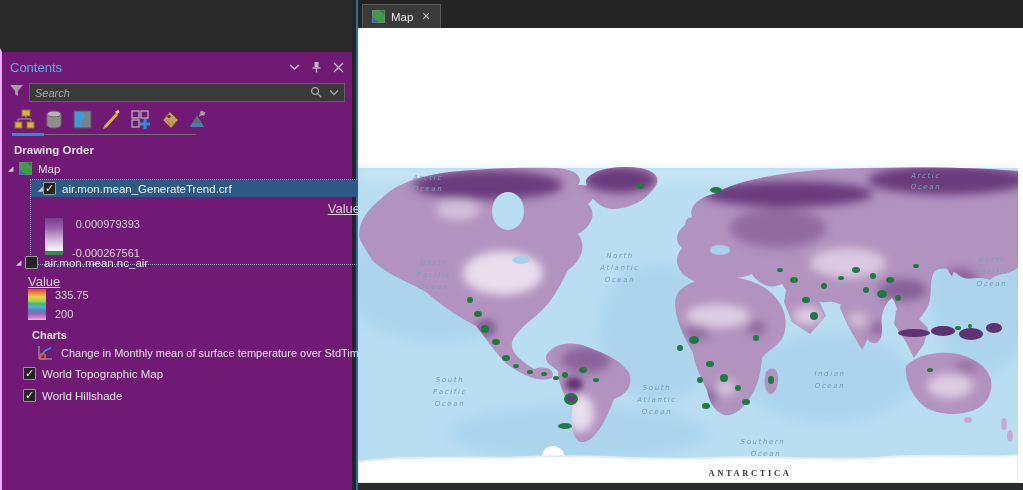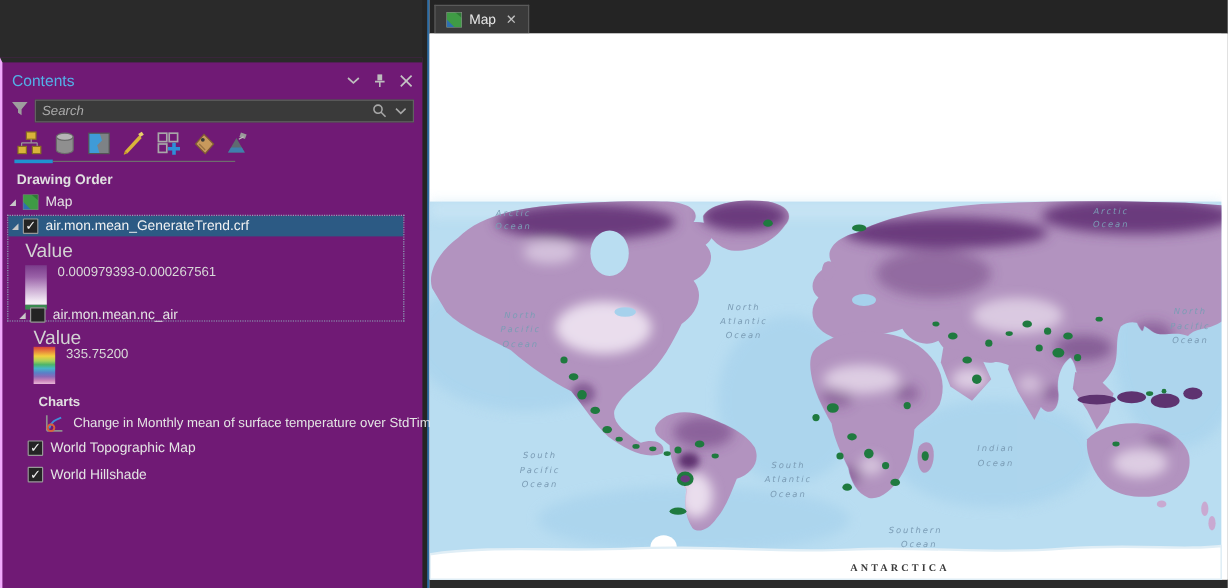--- a/index.html
+++ b/index.html
@@ -39,27 +39,27 @@
   .row { display:flex; align-items:center; color:#e4e4e4; font-size:11.5px; white-space:nowrap; }
   .tri { font-size:7px; color:#c8c8c8; width:9px; flex:none; }
   .cbx { width:13px; height:13px; background:#242424; border:1px solid #979797;
          border-radius:1px; flex:none; position:relative; margin-right:6px; }
   .cbx.checked::after { content:"✓"; position:absolute; left:1px; top:-1px;
                         color:#f0f0f0; font-size:11px; }
   .lyr-icon { margin:0 6px 0 2px; flex:none; display:flex; }
 
   .map-row { position:absolute; top:110px; left:6px; }
 
-  .sel-block { position:absolute; top:127px; left:4px; width:331px;
-               border:1px dotted #8fa6b8; padding-bottom:5px; }
+  .sel-block { position:absolute; top:127px; left:28px; width:331px;
+               border:1px dotted #8fa6b8; padding-bottom:5px;text-align:right; }
   .sel-row { height:17px; background:#2c5a84; display:flex; align-items:center;
              color:#f2f2f2; font-size:11.5px; }
-  .legend-title { margin:4px 0 2px 14px; color:#d2d2d2; font-size:16px; }
+  .legend-title { margin:4px 0 2px 14px; color:#d2d2d2; font-size:13px;text-decoration:underline; }
   .ramp-wrap { display:flex; margin-left:14px; }
-  .ramp-labels { display:flex; flex-direction:row; justify-content:space-between;
+  .ramp-labels { display:flex; flex-direction:column; justify-content:space-between;
                  margin-left:9px; color:#d8d8d8; font-size:11px; }
   .ramp1 { width:18px; height:37px;
            background:linear-gradient(#7a3b8a 0%, #9a62a8 30%, #c9a9d1 60%, #efe4f1 88%, #f8f4f8 100%);
            border-bottom:4px solid #3a8a50; }
   .ramp2 { width:18px; height:31px;
            background:linear-gradient(#d9413a 0%, #e8833c 12%, #f2d03e 25%, #a8d05a 38%,
                        #4db56a 48%, #46b5c8 58%, #5a7fc8 70%, #8a6ab8 80%, #c77fb8 90%, #e8b8d8 100%); }
 
   .nc-row   { position:absolute; top:204px; left:14px; }
   .nc-value { position:absolute; top:222px; left:26px; margin:0; }

